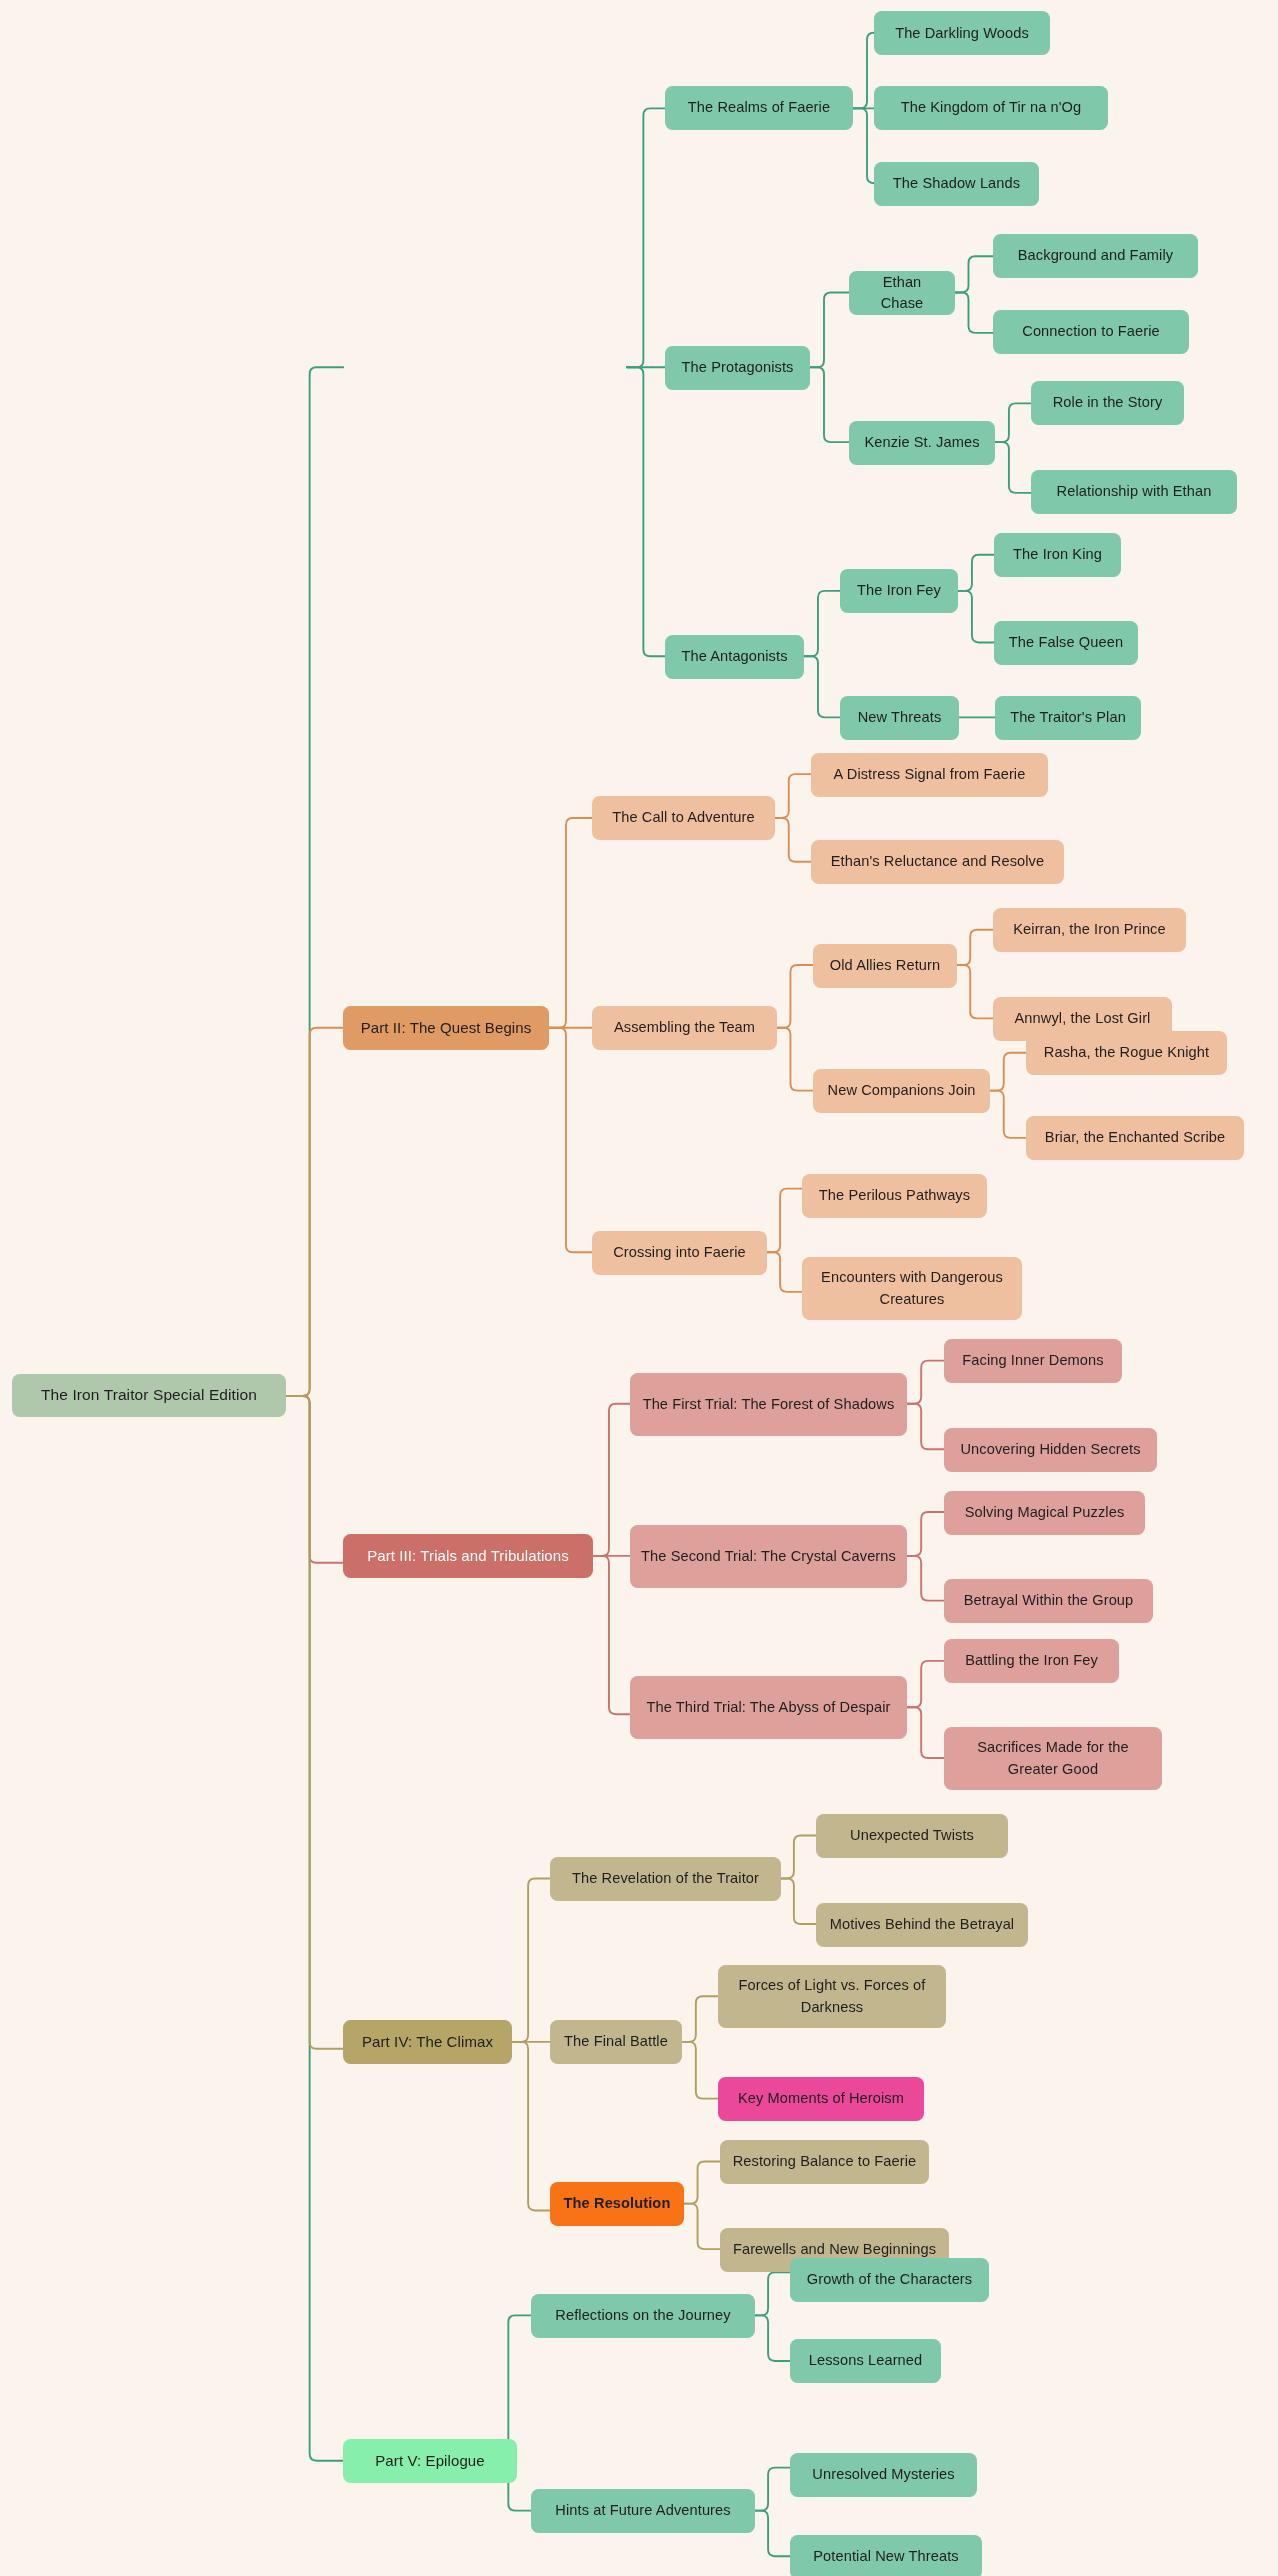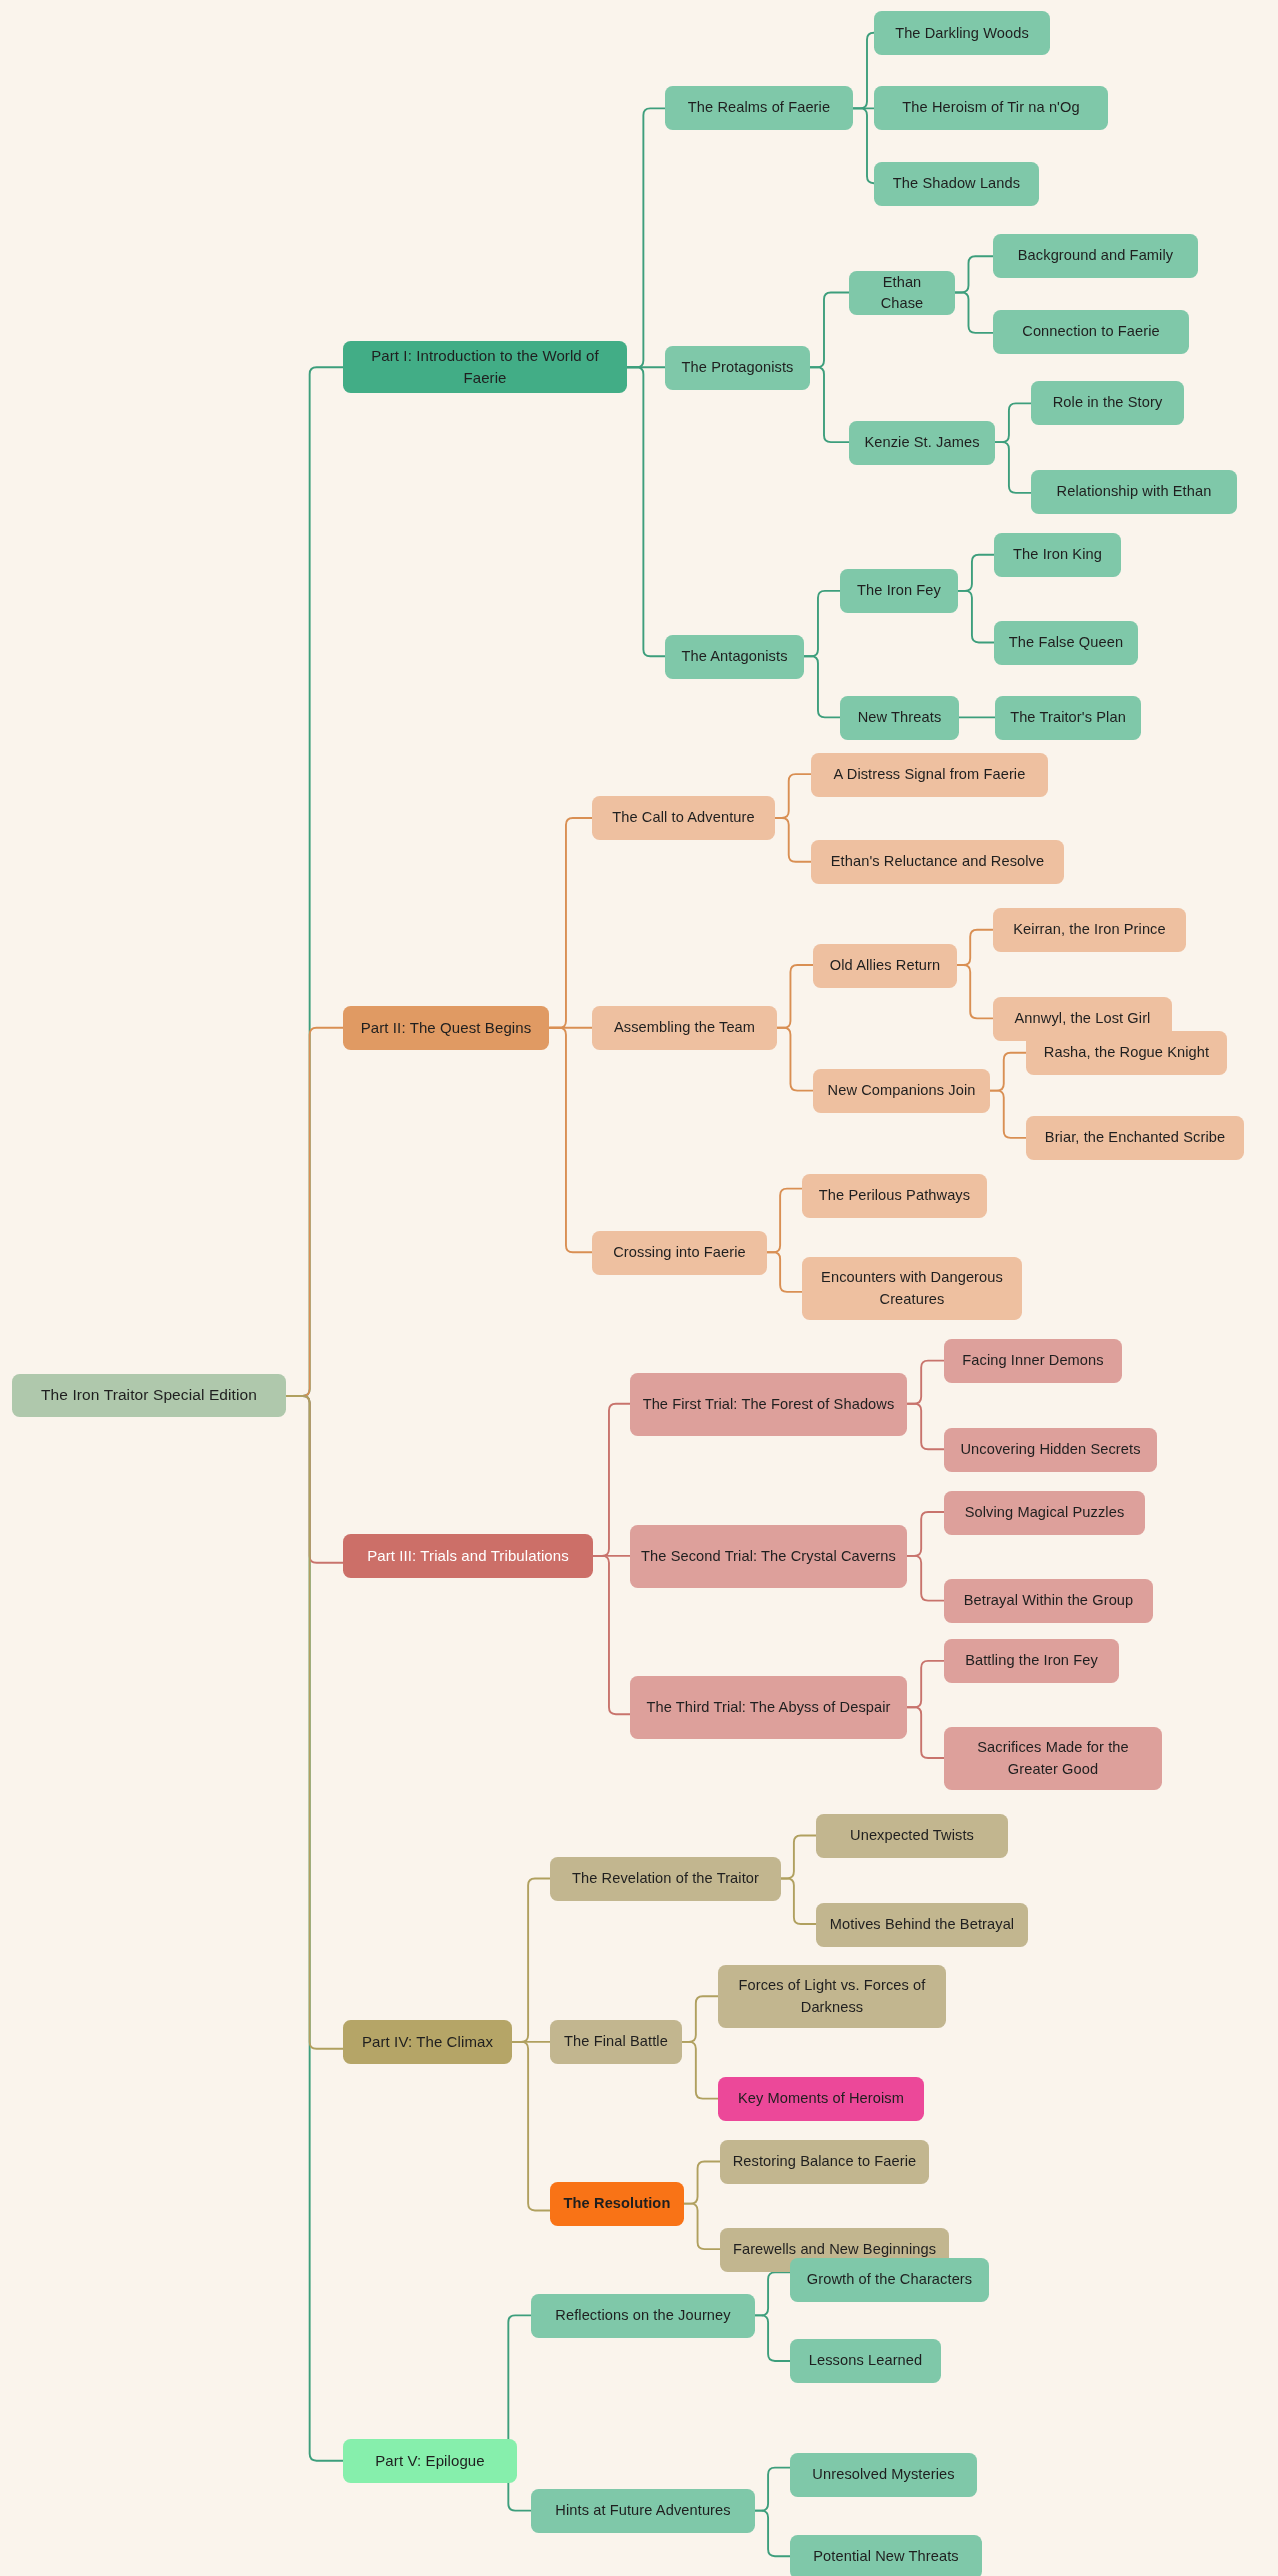--- a/index.html
+++ b/index.html
@@ -141,25 +141,24 @@
         <path d="M877 2692 H885 Q893 2692 893 2700 V2737 Q893 2745 901 2745 H919"></path>
 
         <path d="M877 2919 H885 Q893 2919 893 2911 V2877 Q893 2869 901 2869 H919"></path>
         <path d="M877 2919 H885 Q893 2919 893 2927 V2964 Q893 2972 901 2972 H919"></path>
       </g>
     </g>
   </svg>
 
   <div class="node lvl0" style="left:12px;top:1374px;width:274px;height:43px;background:#afc8ac;">The Iron Traitor Special Edition</div>
 
-  <div class="node lvl1" style="left:343px;top:341px;width:284px;height:52px;background:#42ad86;">Part I: Introduction to the World of Faerie</div>
 
   <div class="node" style="left:665px;top:86px;width:188px;height:44px;background:#7fc8a9;">The Realms of Faerie</div>
   <div class="node" style="left:874px;top:11.2px;width:176px;height:44px;background:#7fc8a9;">The Darkling Woods</div>
-  <div class="node" style="left:874px;top:86px;width:234px;height:44px;background:#7fc8a9;">The Heroism of Tir na n'Og</div>
+  <div class="node" style="left:874px;top:86px;width:234px;height:44px;background:#7fc8a9;">The Kingdom of Tir na n'Og</div>
   <div class="node" style="left:874px;top:162px;width:165px;height:44px;background:#7fc8a9;">The Shadow Lands</div>
 
   <div class="node" style="left:665px;top:346px;width:145px;height:44px;background:#7fc8a9;">The Protagonists</div>
   <div class="node" style="left:849px;top:271px;width:106px;height:44px;background:#7fc8a9;">Ethan Chase</div>
   <div class="node" style="left:993px;top:234px;width:205px;height:44px;background:#7fc8a9;">Background and Family</div>
   <div class="node" style="left:993px;top:310px;width:196px;height:44px;background:#7fc8a9;">Connection to Faerie</div>
   <div class="node" style="left:849px;top:421px;width:146px;height:44px;background:#7fc8a9;">Kenzie St. James</div>
   <div class="node" style="left:1031px;top:381px;width:153px;height:44px;background:#7fc8a9;">Role in the Story</div>
   <div class="node" style="left:1031px;top:470px;width:206px;height:44px;background:#7fc8a9;">Relationship with Ethan</div>
 

